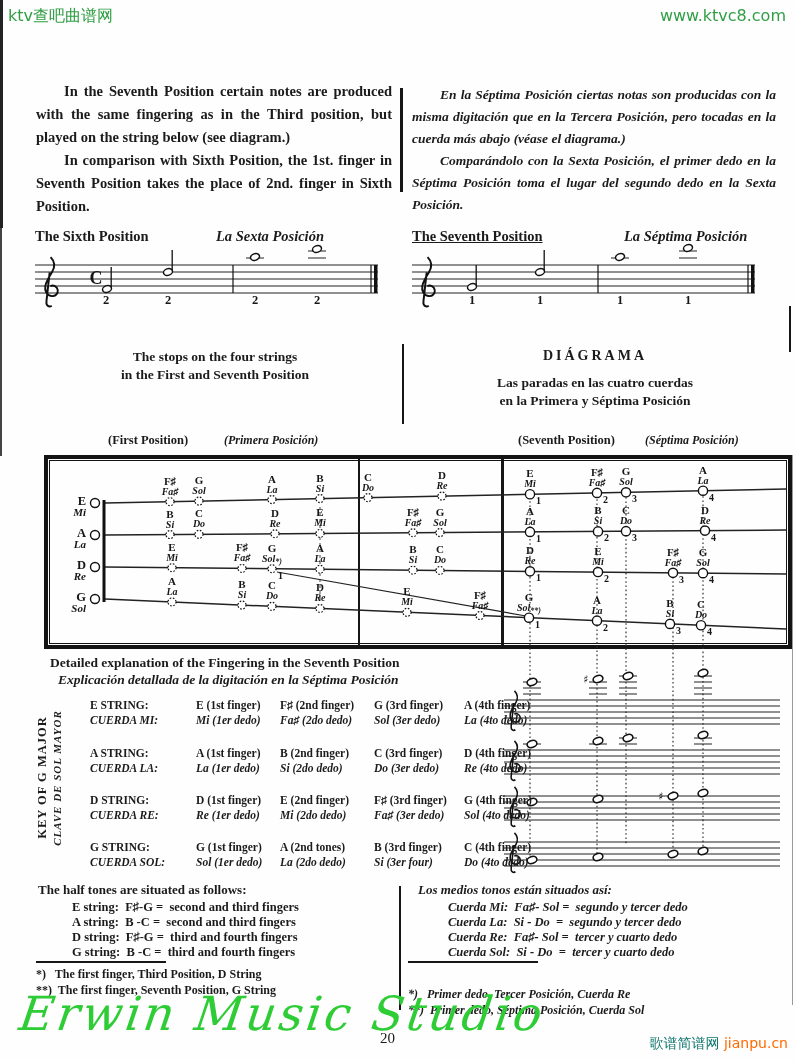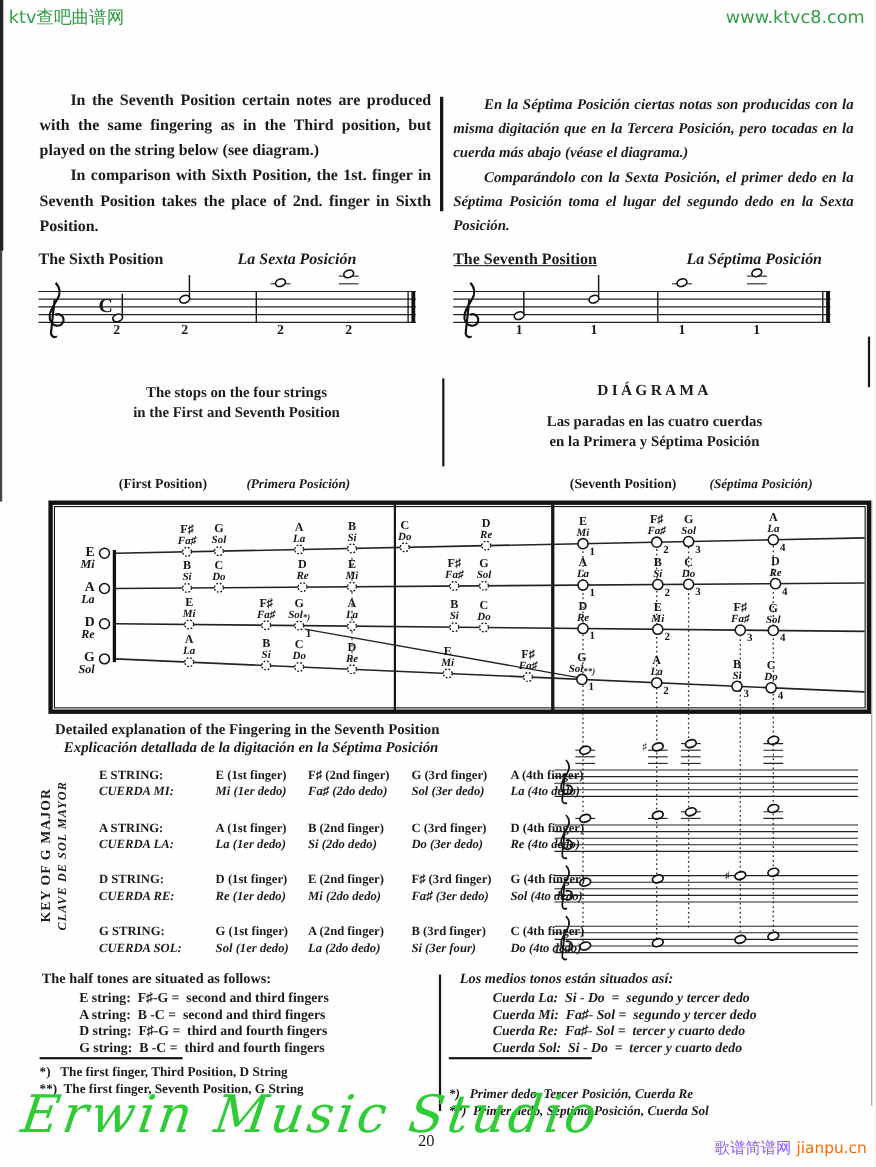--- a/index.html
+++ b/index.html
@@ -72,21 +72,21 @@
   #ht-en-lines{left:72px;} #ht-es-lines{left:448px;font-style:italic;}
   .fnrule{position:absolute;top:961px;width:130px;height:2px;background:#161616;}
   #fnrule-en{left:36px;} #fnrule-es{left:408px;}
   .fn{position:absolute;top:966px;font-size:12px;font-weight:bold;line-height:16px;white-space:pre;}
   #fn-en{left:36px;} #fn-es{left:408px;font-style:italic;margin-top:20px;}
 
   #watermark{position:absolute;left:20px;top:986px;font-family:"DejaVu Serif","Liberation Serif",serif;
              font-style:italic;font-size:47px;color:#2ecc35;letter-spacing:3px;transform:skewX(-8deg);white-space:nowrap;}
   #pageno{position:absolute;left:380px;top:1030px;font-size:15px;}
   #footer-site{position:absolute;right:8px;top:1035px;font-family:"DejaVu Sans","Liberation Sans",sans-serif;font-size:14px;white-space:nowrap;}
-  #footer-site .cn{color:#8b5cf6;}
+  #footer-site .cn{color:#0f766e;}
   #footer-site .en{color:#ff6a00;}
 </style>
 </head>
 <body>
 
 <div id="page">
 
   <div id="hdr-left" class="hdr">ktv查吧曲谱网</div>
   <div id="hdr-right" class="hdr">www.ktvc8.com</div>
 
@@ -452,38 +452,38 @@
           <span>Re (1er dedo)</span>
           <span>Mi (2do dedo)</span>
           <span>Fa♯ (3er dedo)</span>
           <span>Sol (4to dedo)</span>
         </div>
       </div>
       <div class="trow" style="top: 840px;">
         <div class="tline ten">
           <span>G STRING:</span>
           <span>G (1st finger)</span>
-          <span>A (2nd finger)</span>
+          <span>A (2nd tones)</span>
           <span>B (3rd finger)</span>
           <span>C (4th finger)</span>
         </div>
         <div class="tline tes">
           <span>CUERDA SOL:</span>
           <span>Sol (1er dedo)</span>
           <span>La (2do dedo)</span>
           <span>Si (3er four)</span>
           <span>Do (4to dedo)</span>
         </div>
       </div>
     </div>
 
   <div id="ht-en-title" class="ht-title" style="left:38px;">The half tones are situated as follows:</div>
   <div id="ht-es-title" class="ht-title" style="left:418px;">Los medios tonos están situados así:</div>
   <div id="ht-en-lines" class="ht-lines"><div>E string:  F♯-G =  second and third fingers</div><div>A string:  B -C =  second and third fingers</div><div>D string:  F♯-G =  third and fourth fingers</div><div>G string:  B -C =  third and fourth fingers</div></div>
-  <div id="ht-es-lines" class="ht-lines"><div>Cuerda La:  Si - Do  =  segundo y tercer dedo</div><div>Cuerda Mi:  Fa♯- Sol =  segundo y tercer dedo</div><div>Cuerda Re:  Fa♯- Sol =  tercer y cuarto dedo</div><div>Cuerda Sol:  Si - Do  =  tercer y cuarto dedo</div></div>
+  <div id="ht-es-lines" class="ht-lines"><div>Cuerda Mi:  Fa♯- Sol =  segundo y tercer dedo</div><div>Cuerda La:  Si - Do  =  segundo y tercer dedo</div><div>Cuerda Re:  Fa♯- Sol =  tercer y cuarto dedo</div><div>Cuerda Sol:  Si - Do  =  tercer y cuarto dedo</div></div>
   <div id="fnrule-en" class="fnrule"></div>
   <div id="fnrule-es" class="fnrule"></div>
   <div id="fn-en" class="fn"><div>*)   The first finger, Third Position, D String</div><div>**)  The first finger, Seventh Position, G String</div></div>
   <div id="fn-es" class="fn"><div>*)   Primer dedo, Tercer Posición, Cuerda Re</div><div>**)  Primer dedo, Séptima Posición, Cuerda Sol</div></div>
   <div id="divider-ht" class="vline"></div>
 
   <div id="watermark">Erwin Music Studio</div>
   <div id="pageno">20</div>
   <div id="footer-site">
     <span class="cn">歌谱简谱网</span>

